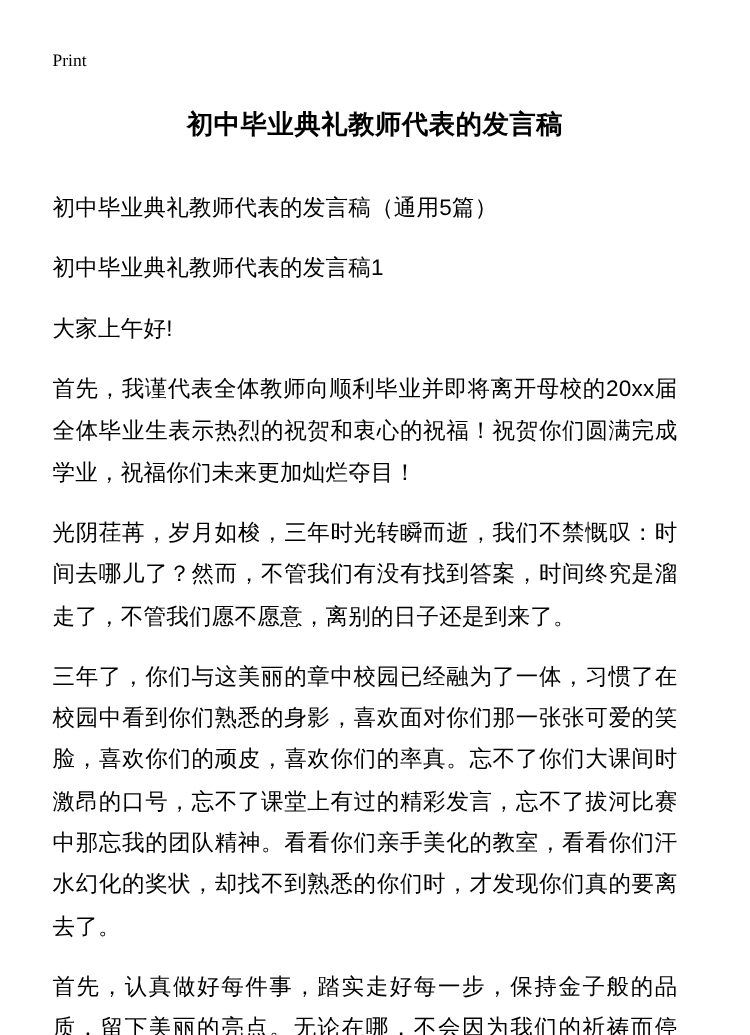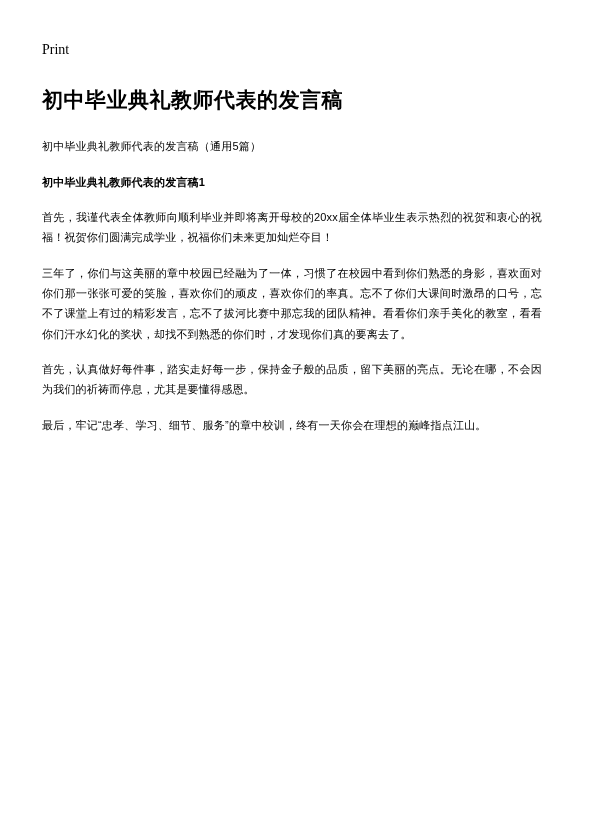--- a/index.html
+++ b/index.html
@@ -24,48 +24,51 @@
   .print-link {
     font-family: "Liberation Serif", serif;
     font-size: 14px;
     color: #000;
     text-decoration: none;
     display: inline-block;
     margin: 0 0 16px 0;
     line-height: 1.2;
   }
   .doc-title {
+    text-align: center;
     font-size: 21px;
     font-weight: bold;
     line-height: 1.4;
-    margin: 10px 0 22px 0;
+    margin: 10px 0 36px 0;
     letter-spacing: 0.5px;
   }
   .body-text p {
-    font-size: 11px;
+    font-size: 18px;
     line-height: 1.85;
     margin: 0 16px 15px 0;
     text-align: justify;
     letter-spacing: 0.2px;
   }
   .body-text p.bold {
-    font-weight: bold;
+    font-weight: normal;
   }
 </style>
 </head>
 <body>
 
 <div class="page">
 
   <a href="#" class="print-link">Print</a>
 
   <h1 class="doc-title">初中毕业典礼教师代表的发言稿</h1>
 
   <div class="body-text">
     <p>初中毕业典礼教师代表的发言稿（通用5篇）</p>
     <p class="bold">初中毕业典礼教师代表的发言稿1</p>
+    <p>大家上午好!</p>
     <p>首先，我谨代表全体教师向顺利毕业并即将离开母校的20xx届全体毕业生表示热烈的祝贺和衷心的祝福！祝贺你们圆满完成学业，祝福你们未来更加灿烂夺目！</p>
+    <p>光阴荏苒，岁月如梭，三年时光转瞬而逝，我们不禁慨叹：时间去哪儿了？然而，不管我们有没有找到答案，时间终究是溜走了，不管我们愿不愿意，离别的日子还是到来了。</p>
     <p>三年了，你们与这美丽的章中校园已经融为了一体，习惯了在校园中看到你们熟悉的身影，喜欢面对你们那一张张可爱的笑脸，喜欢你们的顽皮，喜欢你们的率真。忘不了你们大课间时激昂的口号，忘不了课堂上有过的精彩发言，忘不了拔河比赛中那忘我的团队精神。看看你们亲手美化的教室，看看你们汗水幻化的奖状，却找不到熟悉的你们时，才发现你们真的要离去了。</p>
     <p>首先，认真做好每件事，踏实走好每一步，保持金子般的品质，留下美丽的亮点。无论在哪，不会因为我们的祈祷而停息，尤其是要懂得感恩。</p>
     <p>最后，牢记“忠孝、学习、细节、服务”的章中校训，终有一天你会在理想的巅峰指点江山。</p>
   </div>
 
 </div>
 
 </body></html>

